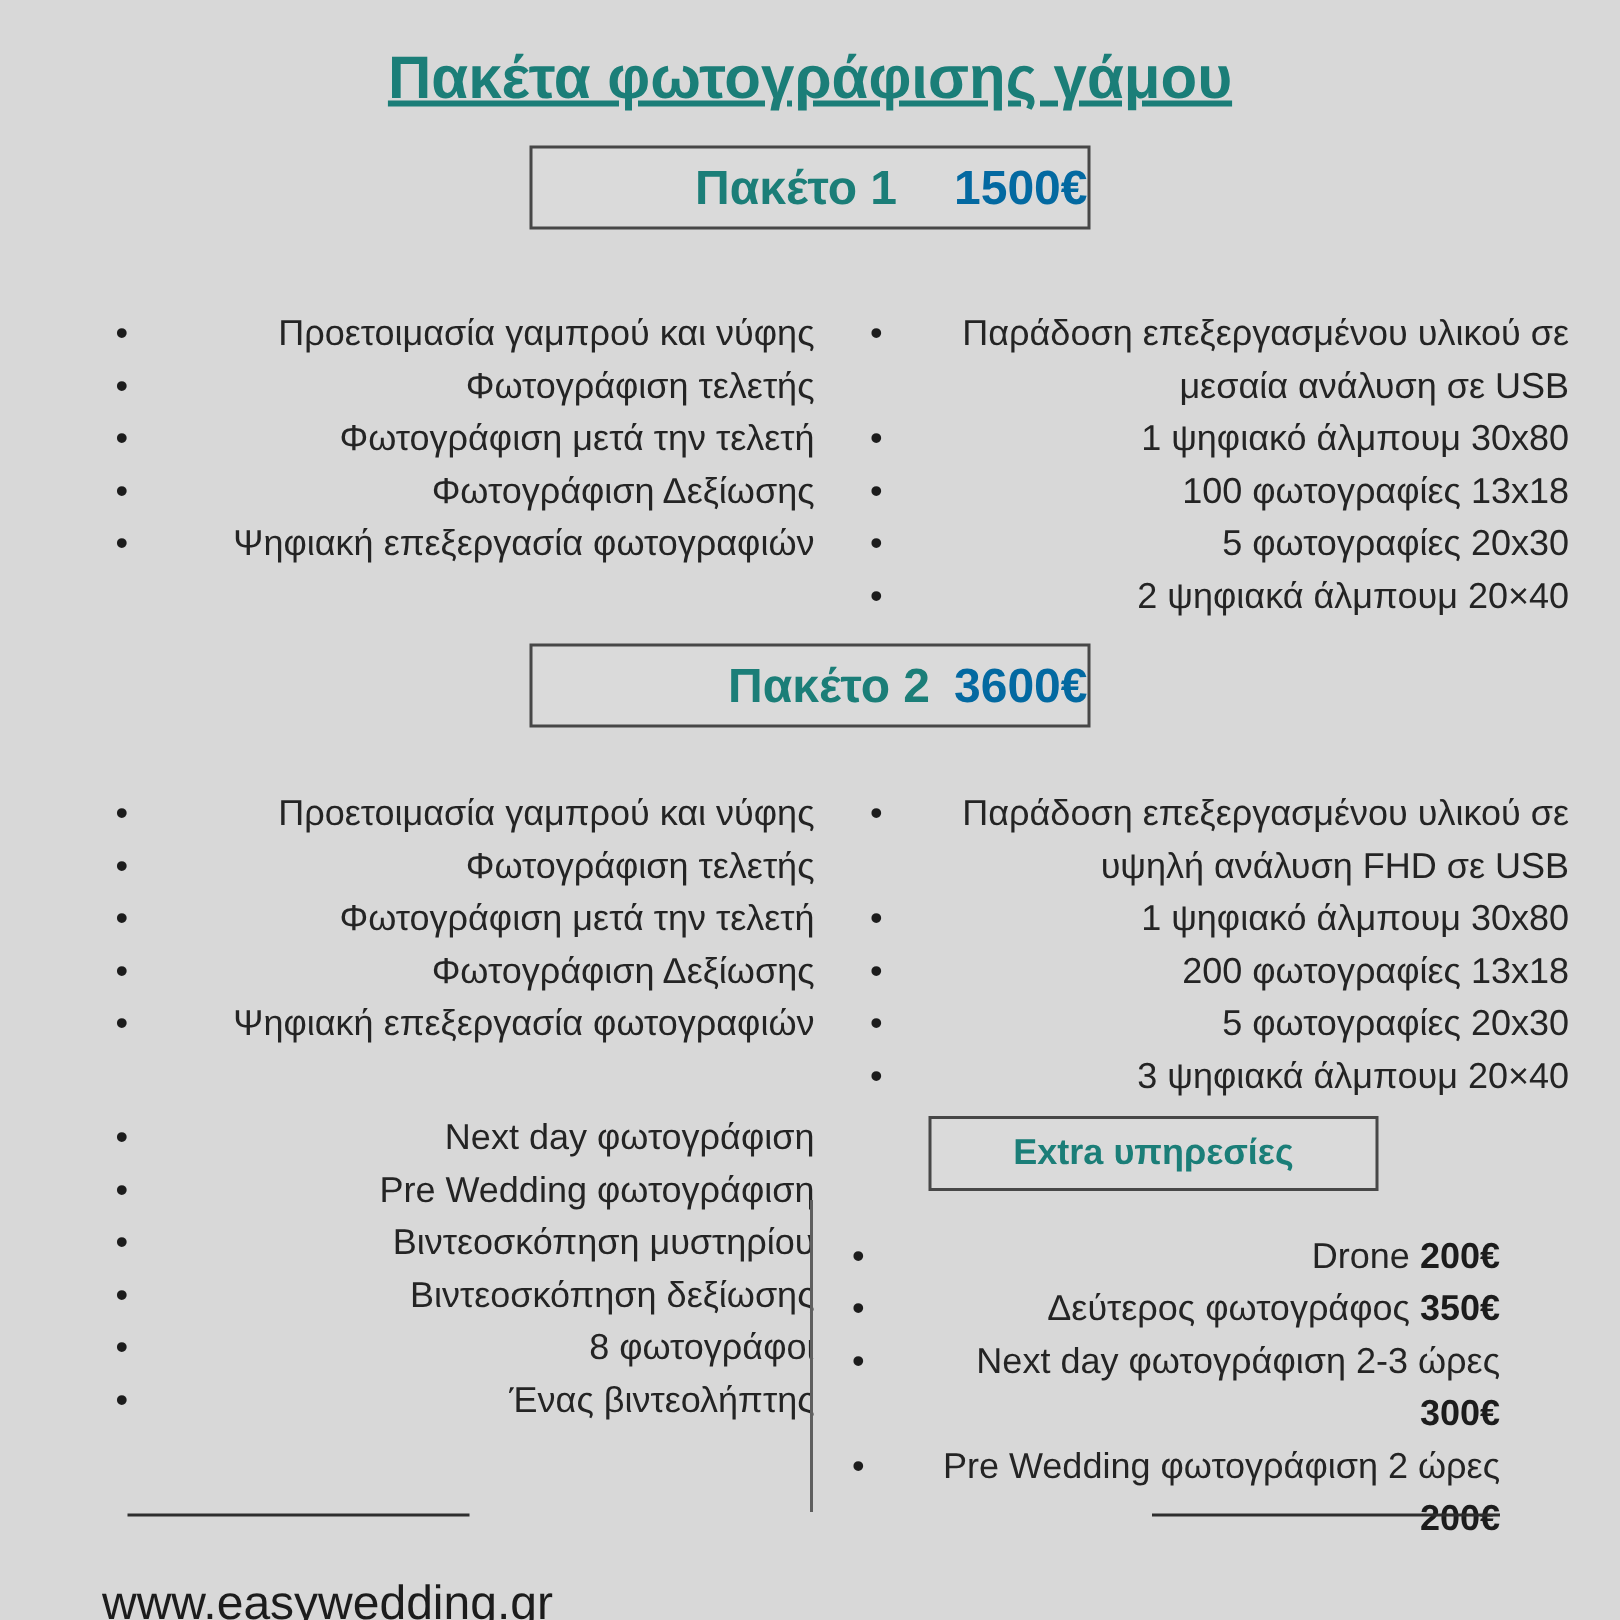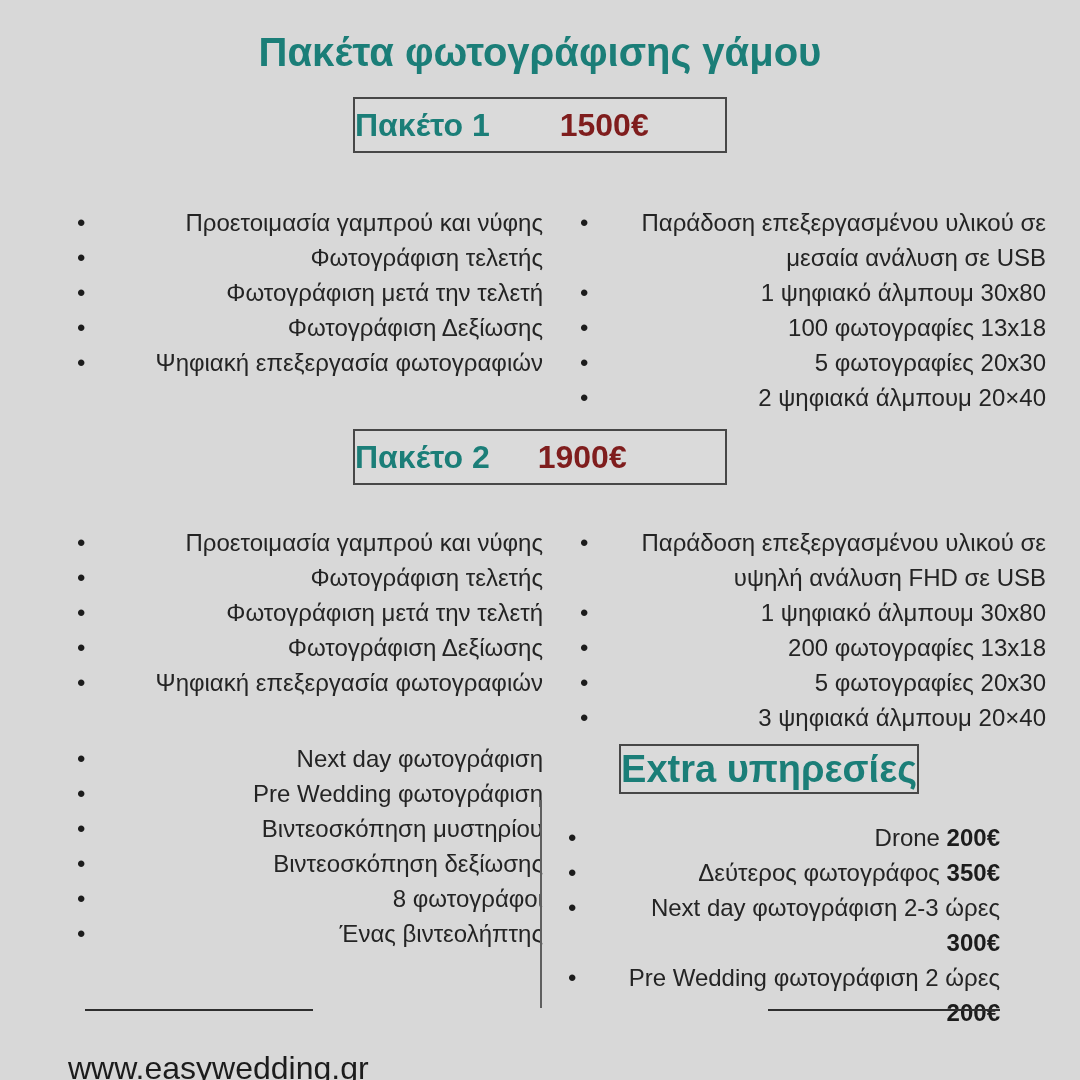--- a/index.html
+++ b/index.html
@@ -13,38 +13,39 @@
     overflow: hidden;
   }
   .page-title {
     position: absolute;
     top: 30px; left: 0;
     width: 100%;
     text-align: center;
     font-size: 40px;
     font-weight: bold;
     color: #1b7e78;
+    text-decoration: underline;
   }
   .pkg-box {
     position: absolute;
     left: 50%;
     transform: translateX(-50%);
     width: 370px;
     height: 52px;
     border: 2px solid #474747;
     display: flex;
     align-items: center;
-    justify-content: flex-start;
+    justify-content: flex-end;
     gap: 38px;
     font-size: 32px;
     font-weight: bold;
     background: #dadada;
   }
   .pkg-box .pkg-name { color: #1b7e78; }
-  .pkg-box .pkg-price { color: #7f1d1d; margin-left: 32px; }
+  .pkg-box .pkg-price { color: #0369a1; }
   .box1 { top: 97px; }
   .box2 { top: 429px; gap: 16px; }
 
   ul.list {
     list-style: none;
     margin: 0; padding: 0;
     position: absolute;
     font-size: 24px;
     color: #242424;
   }
@@ -65,21 +66,21 @@
   .extra-left { top: 741px; left: 77px; width: 466px; }
 
   .extra-box {
     position: absolute;
     left: 619px; top: 744px;
     width: 296px; height: 46px;
     border: 2px solid #474747;
     display: flex;
     align-items: center;
     justify-content: center;
-    font-size: 38px;
+    font-size: 24px;
     font-weight: bold;
     color: #1b7e78;
     background: #dadada;
   }
   .extras-list { top: 820px; left: 568px; width: 432px; }
 
   .v-divider {
     position: absolute;
     left: 540px; top: 800px;
     width: 2px; height: 208px;
@@ -156,21 +157,21 @@
         <span class="li-text">5 φωτογραφίες 20x30</span>
       </li>
     <li>
         <span class="dot">•</span>
         <span class="li-text">2 ψηφιακά άλμπουμ 20×40</span>
       </li>
   </ul>
 
   <div class="pkg-box box2">
     <span class="pkg-name">Πακέτο 2</span>
-    <span class="pkg-price">1900€</span>
+    <span class="pkg-price">3600€</span>
   </div>
 
   <ul class="list cols-left cols2">
     <li>
         <span class="dot">•</span>
         <span class="li-text">Προετοιμασία γαμπρού και νύφης</span>
       </li>
     <li>
         <span class="dot">•</span>
         <span class="li-text">Φωτογράφιση τελετής</span>

